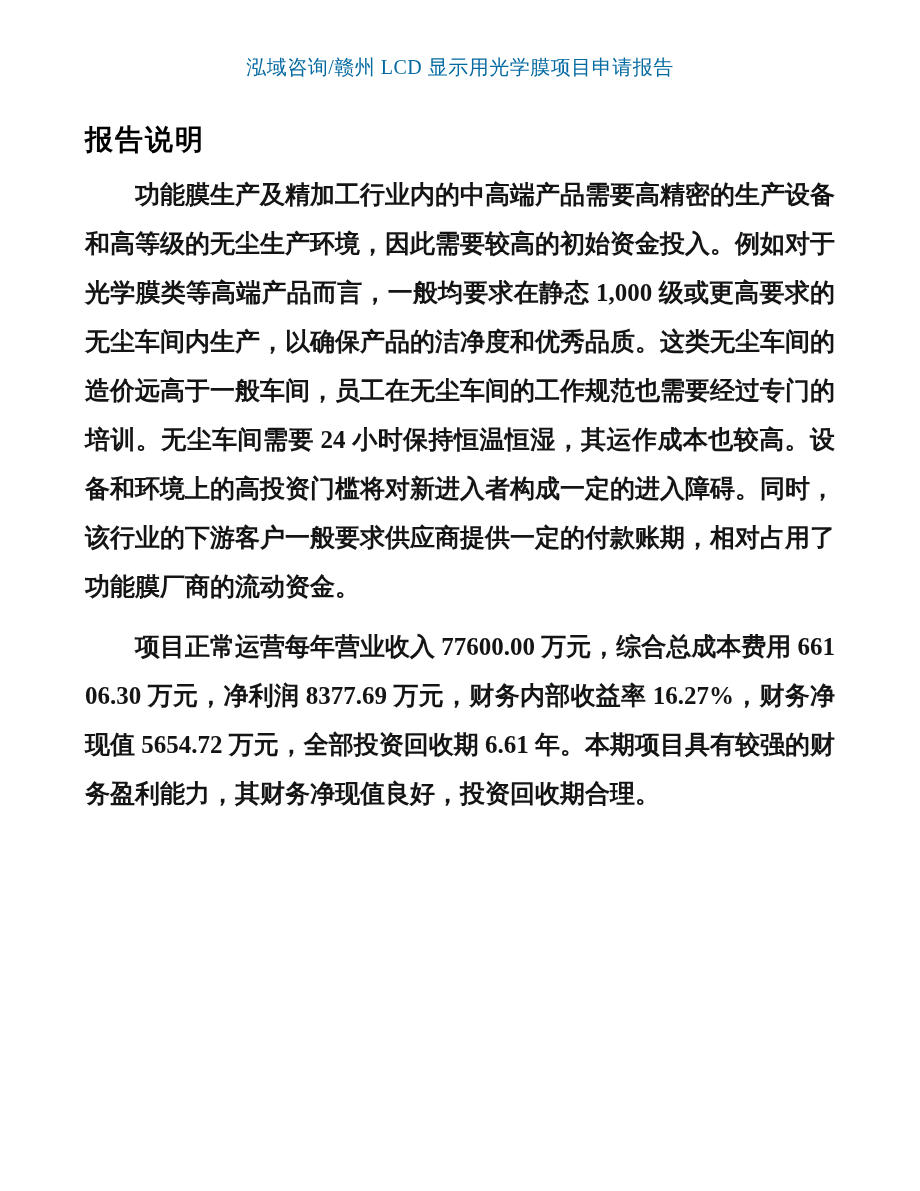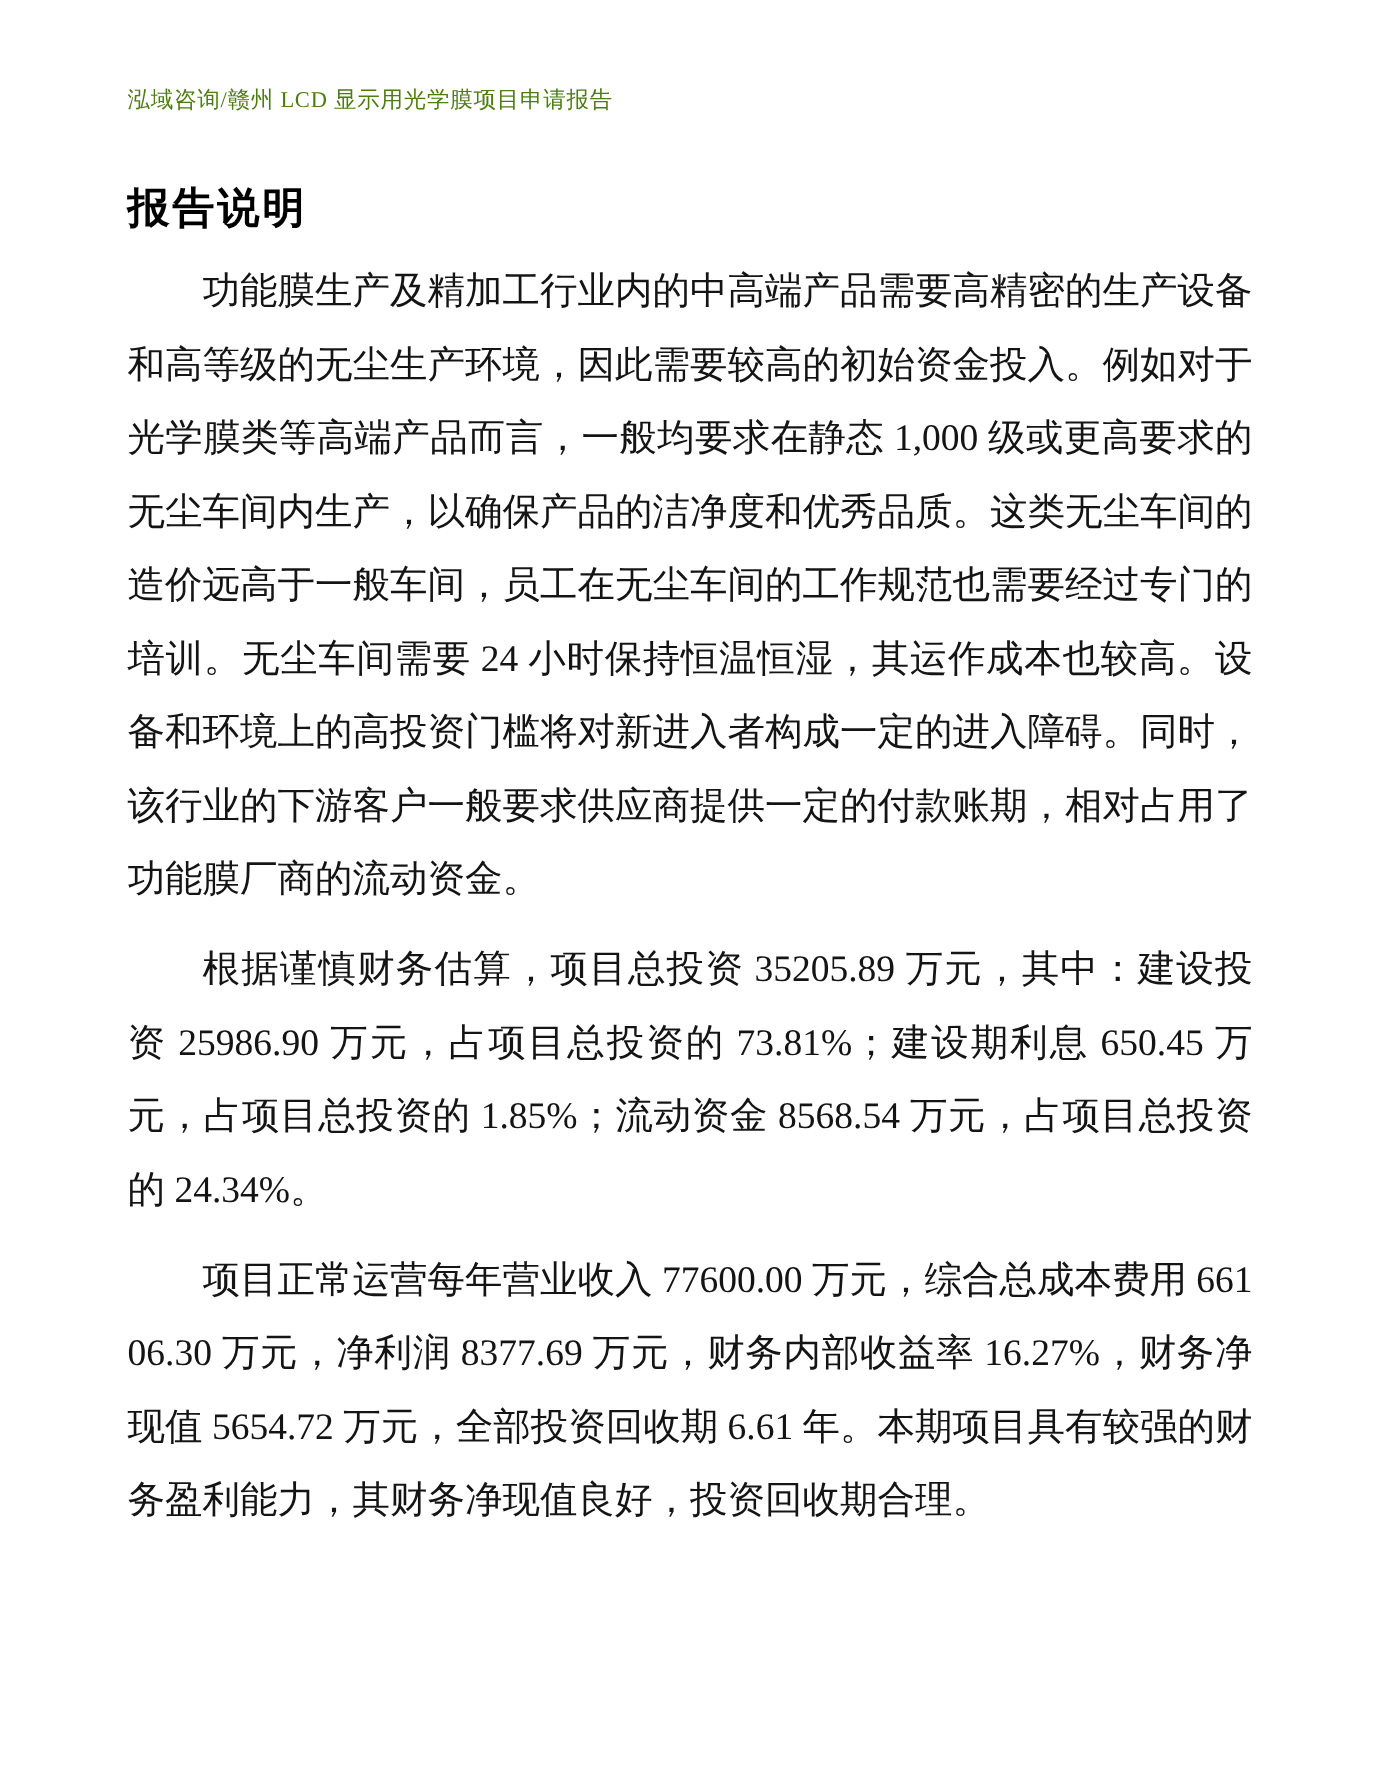--- a/index.html
+++ b/index.html
@@ -12,53 +12,53 @@
     width: 920px;
     height: 1191px;
     background: #ffffff;
     overflow: hidden;
     box-sizing: border-box;
     padding: 0 85px;
     font-family: "Liberation Serif", "DejaVu Serif", serif;
   }
   .page-header {
     padding-top: 57px;
-    font-size: 15px;
+    font-size: 20px;
     line-height: 21px;
-    color: #4d7c0f;
+    color: #0369a1;
     letter-spacing: 0.5px;
-    text-align: left;
+    text-align: center;
   }
   .doc-title {
     margin: 42px 0 0 0;
     font-size: 28px;
     line-height: 40px;
     font-weight: bold;
     letter-spacing: 2px;
     color: #000000;
   }
   .doc-body {
     margin-top: 10px;
   }
   .para {
     margin: 0 0 11px 0;
     font-size: 25px;
     line-height: 49px;
     text-align: justify;
     text-indent: 2em;
     color: #141414;
     word-break: break-all;
+    font-weight: bold;
   }
 </style>
 </head>
 <body>
 
 <div class="page">
   <div class="page-header">泓域咨询/赣州 LCD 显示用光学膜项目申请报告</div>
 
   <h1 class="doc-title">报告说明</h1>
 
   <div class="doc-body">
     <p class="para">功能膜生产及精加工行业内的中高端产品需要高精密的生产设备和高等级的无尘生产环境，因此需要较高的初始资金投入。例如对于光学膜类等高端产品而言，一般均要求在静态 1,000 级或更高要求的无尘车间内生产，以确保产品的洁净度和优秀品质。这类无尘车间的造价远高于一般车间，员工在无尘车间的工作规范也需要经过专门的培训。无尘车间需要 24 小时保持恒温恒湿，其运作成本也较高。设备和环境上的高投资门槛将对新进入者构成一定的进入障碍。同时，该行业的下游客户一般要求供应商提供一定的付款账期，相对占用了功能膜厂商的流动资金。</p>
-    <p class="para">根据谨慎财务估算，项目总投资 35205.89 万元，其中：建设投资 25986.90 万元，占项目总投资的 73.81%；建设期利息 650.45 万元，占项目总投资的 1.85%；流动资金 8568.54 万元，占项目总投资的 24.34%。</p>
     <p class="para">项目正常运营每年营业收入 77600.00 万元，综合总成本费用 66106.30 万元，净利润 8377.69 万元，财务内部收益率 16.27%，财务净现值 5654.72 万元，全部投资回收期 6.61 年。本期项目具有较强的财务盈利能力，其财务净现值良好，投资回收期合理。</p>
   </div>
 </div>
 
 </body></html>

